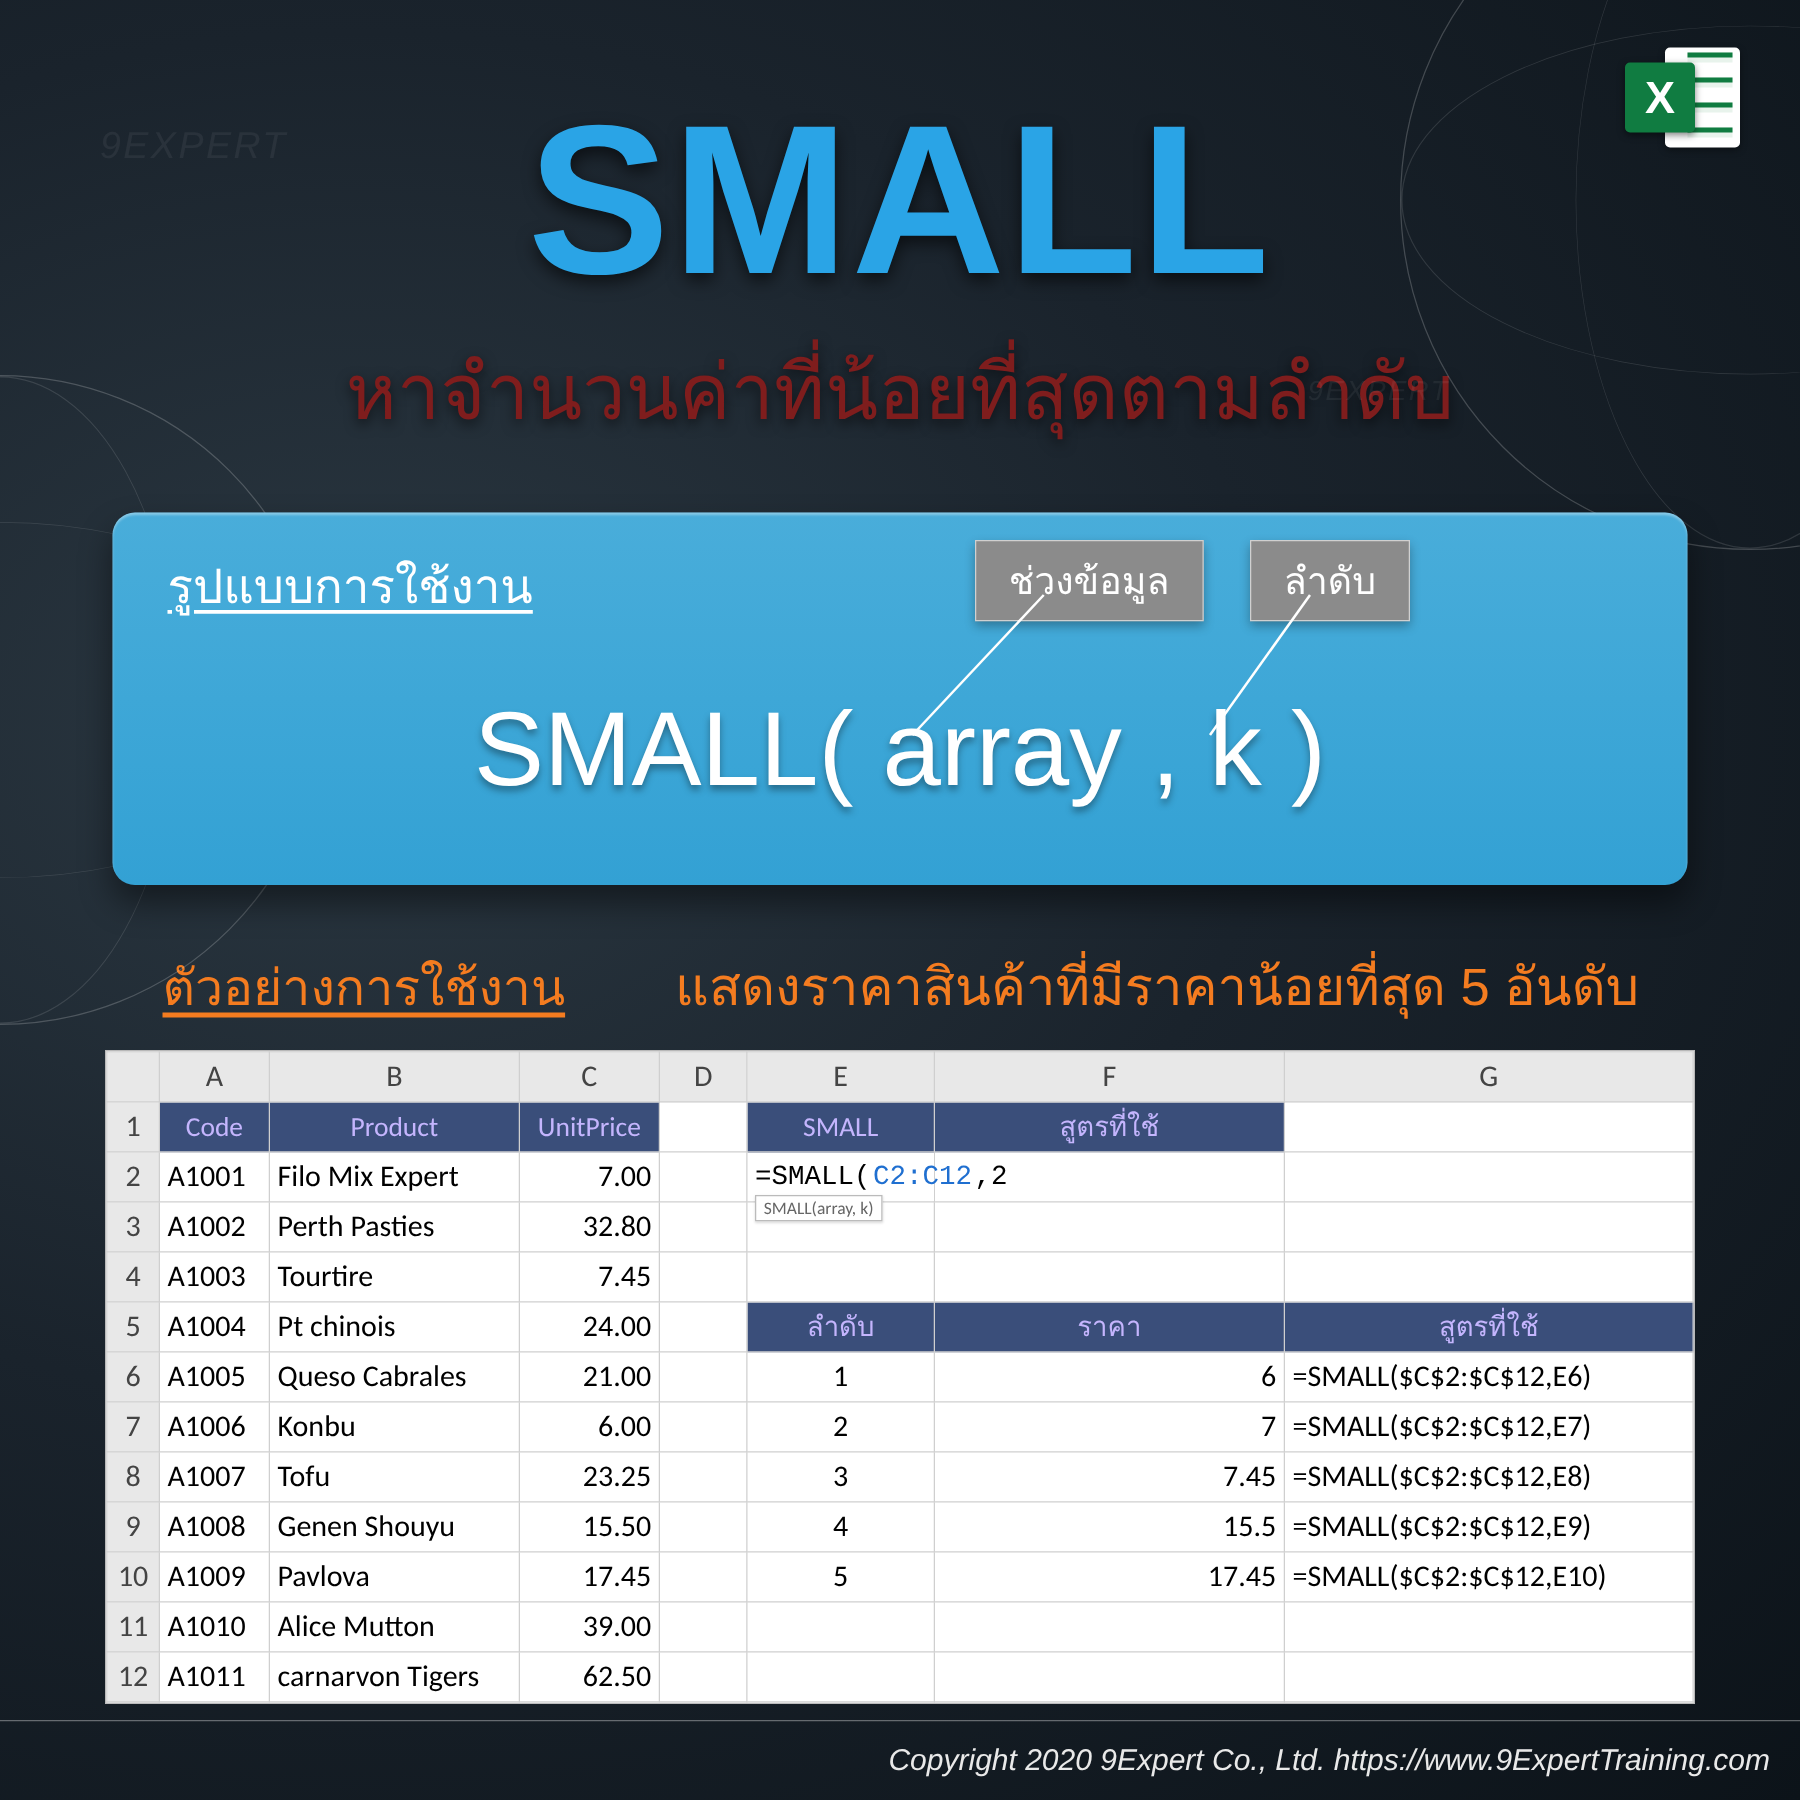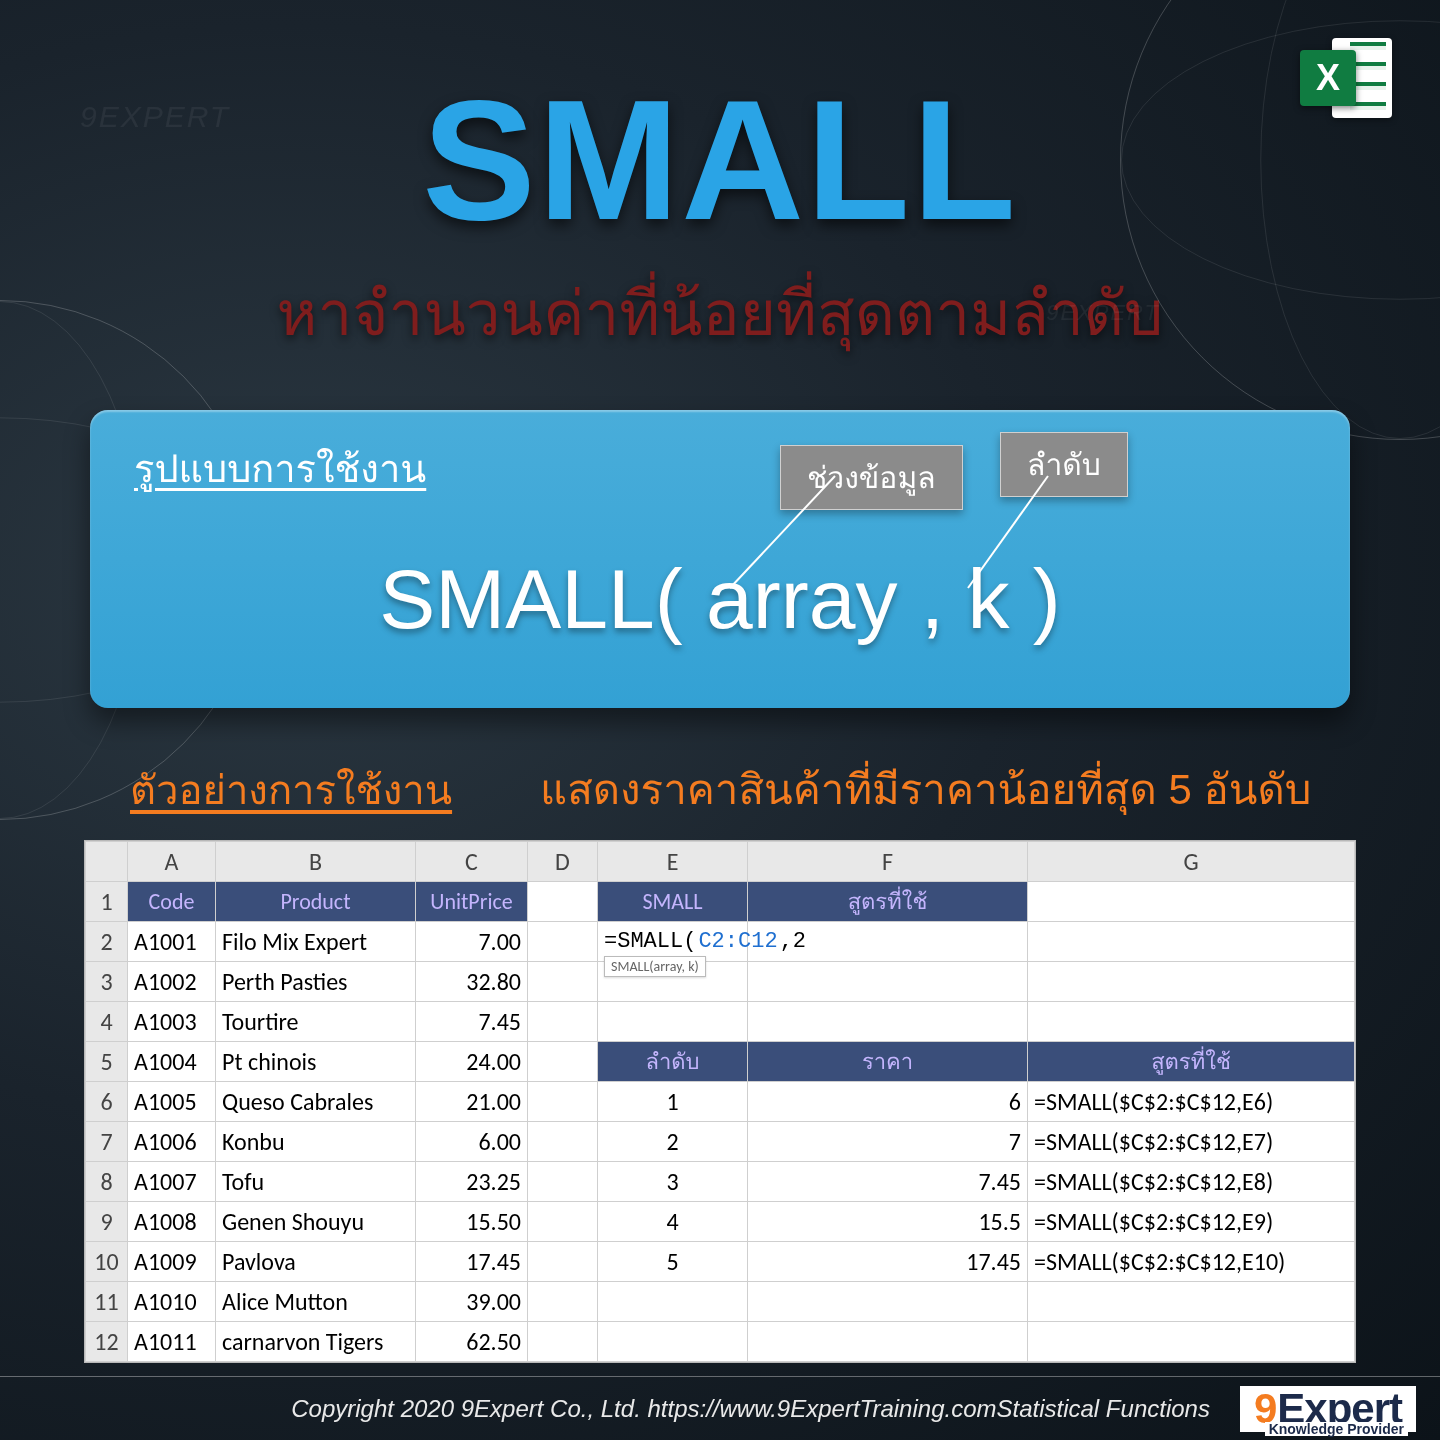--- a/index.html
+++ b/index.html
@@ -72,21 +72,21 @@
   }
   .panel .formula {
     text-align:center; font-size: 84px; color:#fff; margin-top: 52px;
     text-shadow: 0 4px 6px rgba(0,0,0,.35);
   }
   .tagbox {
     position:absolute; top: 22px; background:#8b8b8b; color:#fff;
     font-size: 30px; padding: 8px 26px; border:1px solid rgba(255,255,255,.6);
     box-shadow: 0 4px 8px rgba(0,0,0,.3);
   }
-  .tag-array { left: 690px; margin-top: 13px; }
+  .tag-array { left: 690px; }
   .tag-k     { left: 910px; }
   .panel svg.leads { position:absolute; top:60px; left:0; width:100%; height:160px; pointer-events:none;}
 
   
   .example-row {
     display:flex; align-items:baseline; gap: 88px;
     margin: 48px 0 18px 130px;
   }
   .ex-label { font-size: 40px; color:#f47c20; text-decoration: underline; text-underline-offset:6px;}
   .ex-desc  { font-size: 42px; color:#f47c20; }
@@ -344,20 +344,13 @@
           <td></td>
           <td></td>
           <td></td>
         </tr>
       </tbody>
   </table>
 </div>
 
 <div class="footer">
   <div>Copyright 2020 9Expert Co., Ltd.   https://www.9ExpertTraining.com</div>
-  <div class="right">
-    <div>Statistical Functions</div>
-    <div class="brand">
-      <span class="nine">9</span><span class="exp">Expert</span>
-      <span class="brand-sub">Knowledge Provider</span>
-    </div>
-  </div>
 </div>
 
 </body></html>

